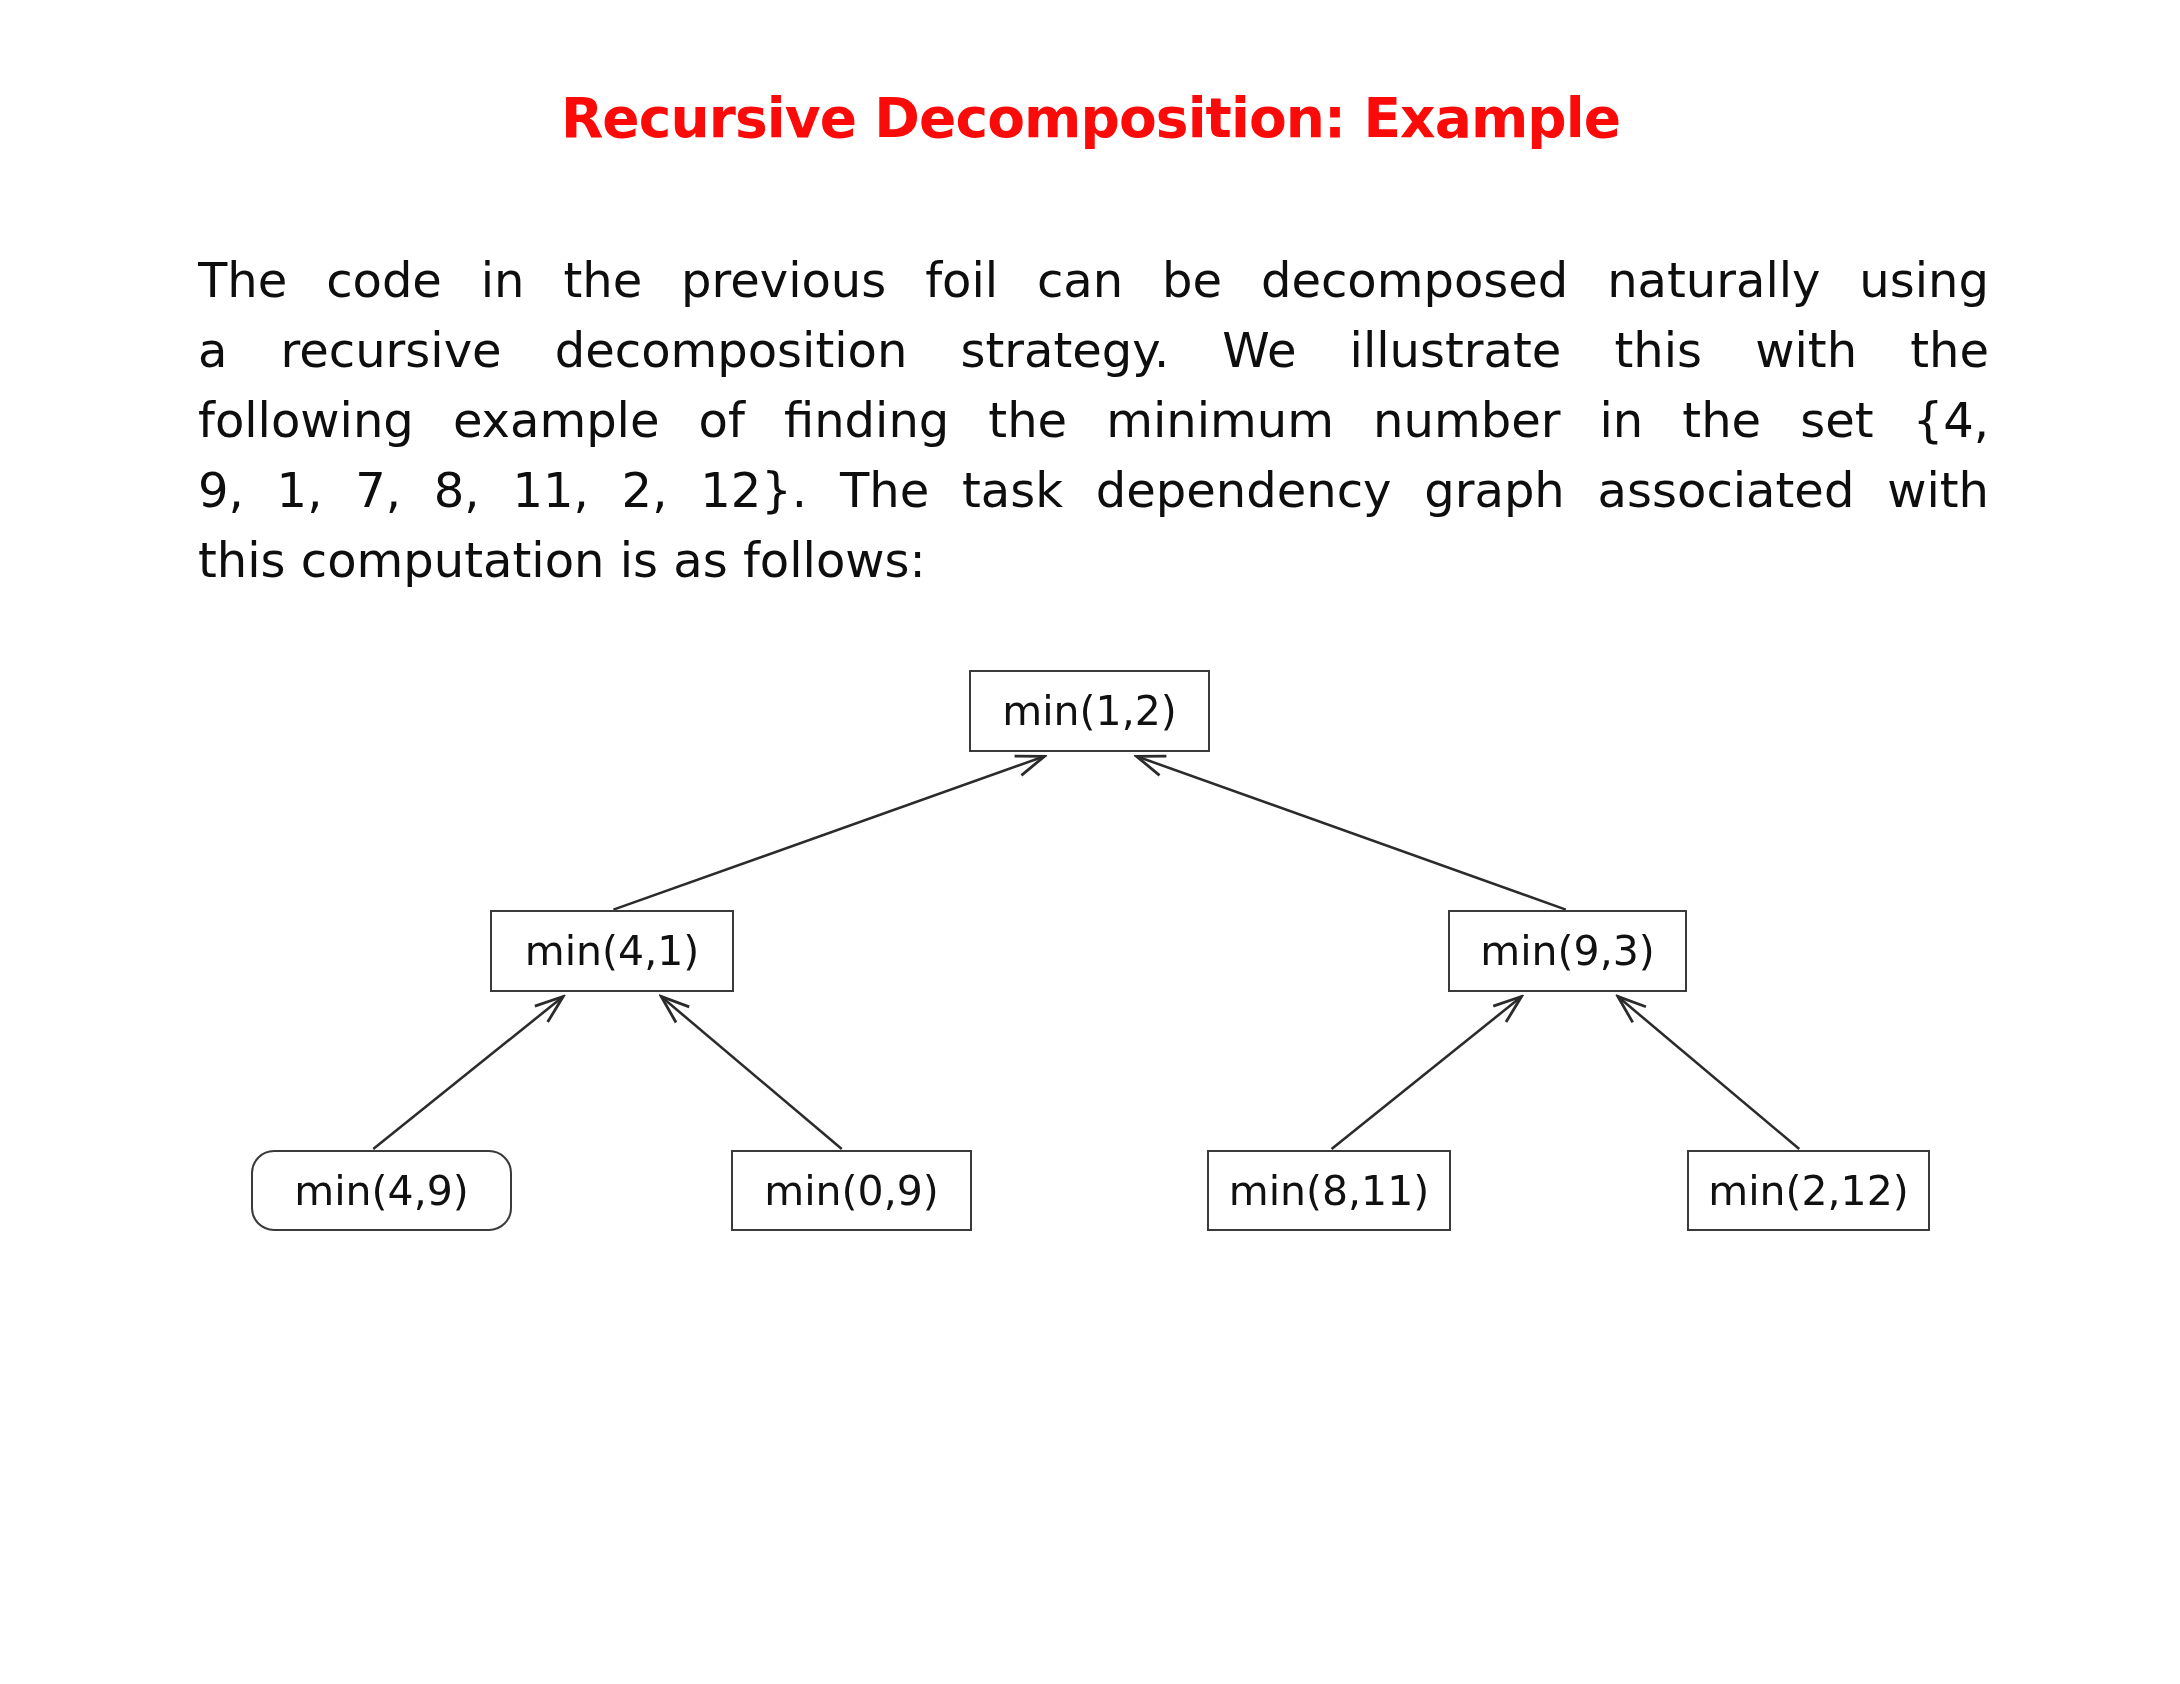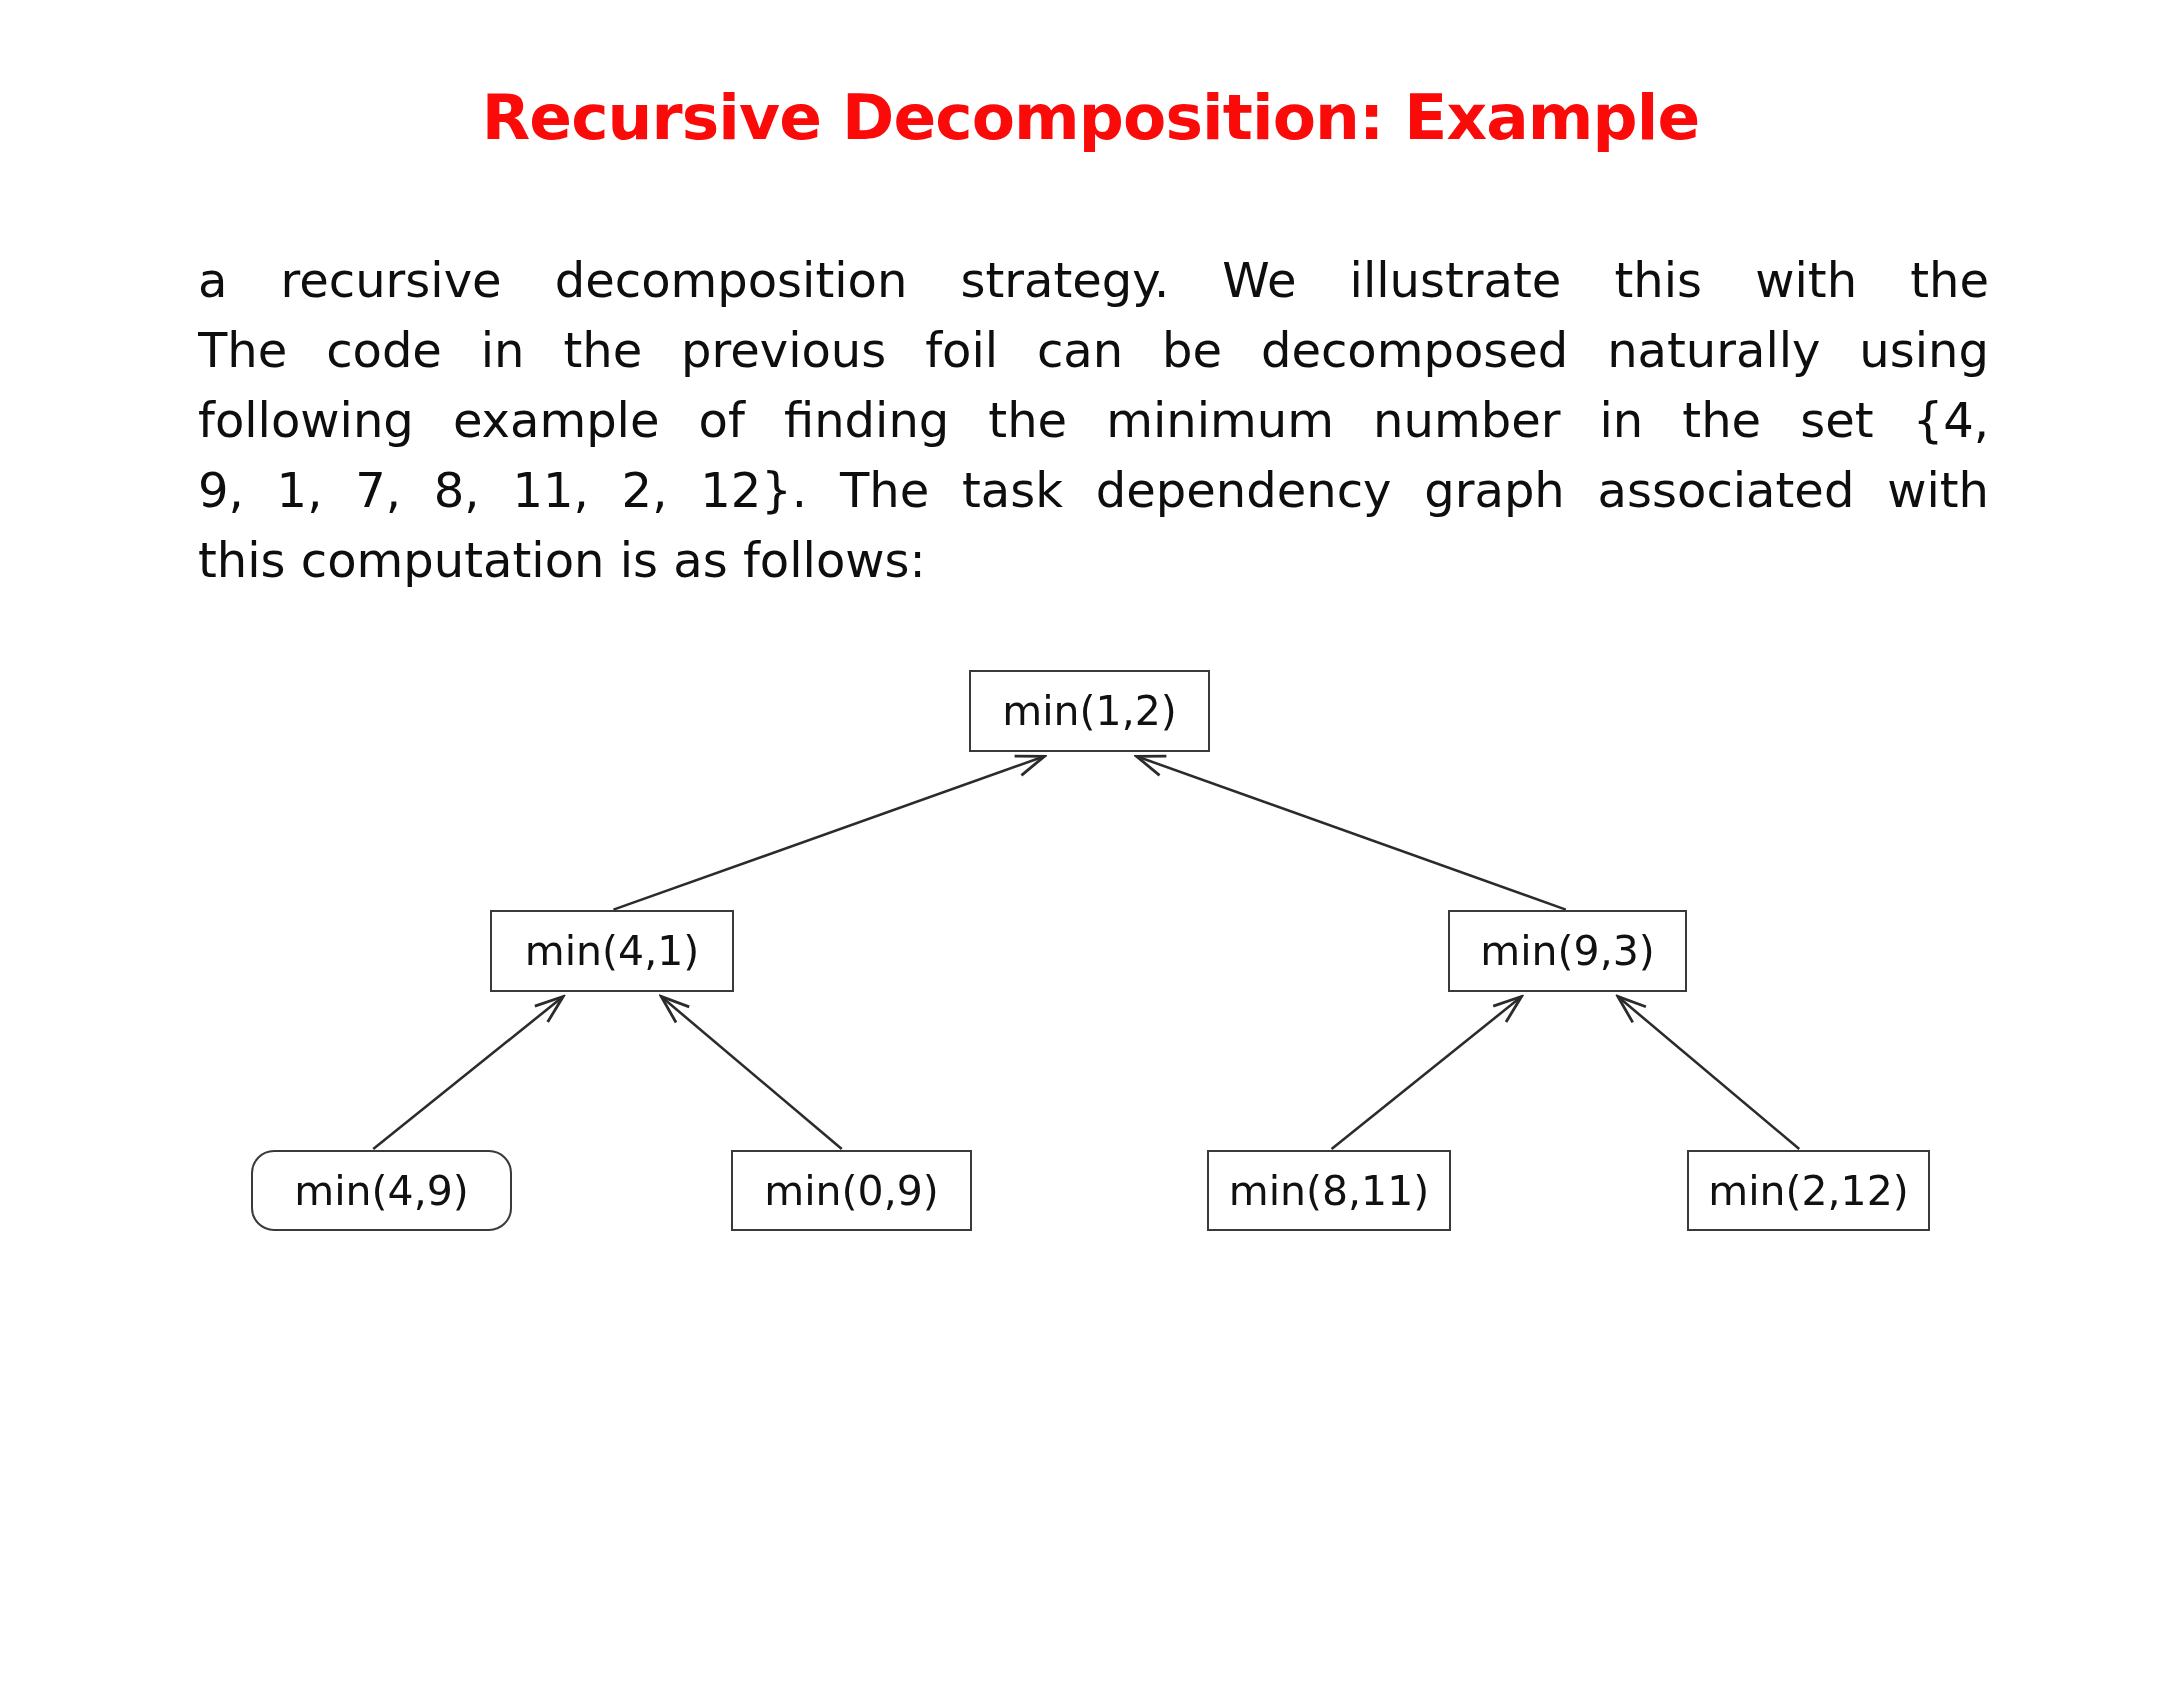--- a/index.html
+++ b/index.html
@@ -12,21 +12,21 @@
     font-family: "DejaVu Sans", "Liberation Sans", sans-serif;
     color: #0e0e0e;
   }
 
   .title {
     position: absolute;
     top: 72px;
     left: 0;
     width: 100%;
     text-align: center;
-    font-size: 63px;
+    font-size: 55px;
     line-height: 92px;
     font-weight: bold;
     color: #fb0a0a;
     letter-spacing: -0.9px;
   }
 
   .paragraph {
     position: absolute;
     left: 198px;
     top: 245px;
@@ -71,22 +71,22 @@
   .node-leaf4 { left: 1687px; top: 1134px; width: 243px; height: 81px; }
 </style>
 </head>
 <body>
 
 <div class="slide">
 
   <div class="title">Recursive Decomposition: Example</div>
 
   <div class="paragraph">
+    <div class="pline jl">The code in the previous foil can be decomposed naturally using</div>
     <div class="pline jl">a recursive decomposition strategy. We illustrate this with the</div>
-    <div class="pline jl">The code in the previous foil can be decomposed naturally using</div>
     <div class="pline jl">following example of finding the minimum number in the set {4,</div>
     <div class="pline jl">9, 1, 7, 8, 11, 2, 12}. The task dependency graph associated with</div>
     <div class="pline">this computation is as follows:</div>
   </div>
 
   <div class="diagram">
 
     <svg class="edges-svg" viewBox="0 0 2560 1978">
       <defs>
         <marker id="arrowhead" viewBox="0 0 13 10" markerWidth="13" markerHeight="10" refX="12" refY="5" orient="auto" markerUnits="strokeWidth">

